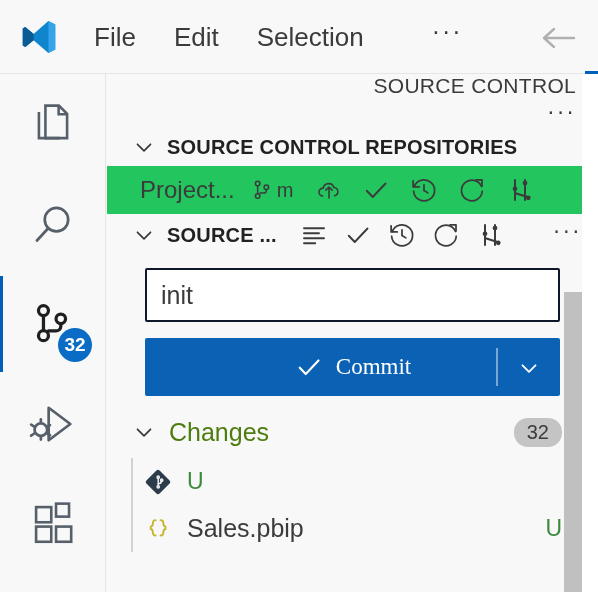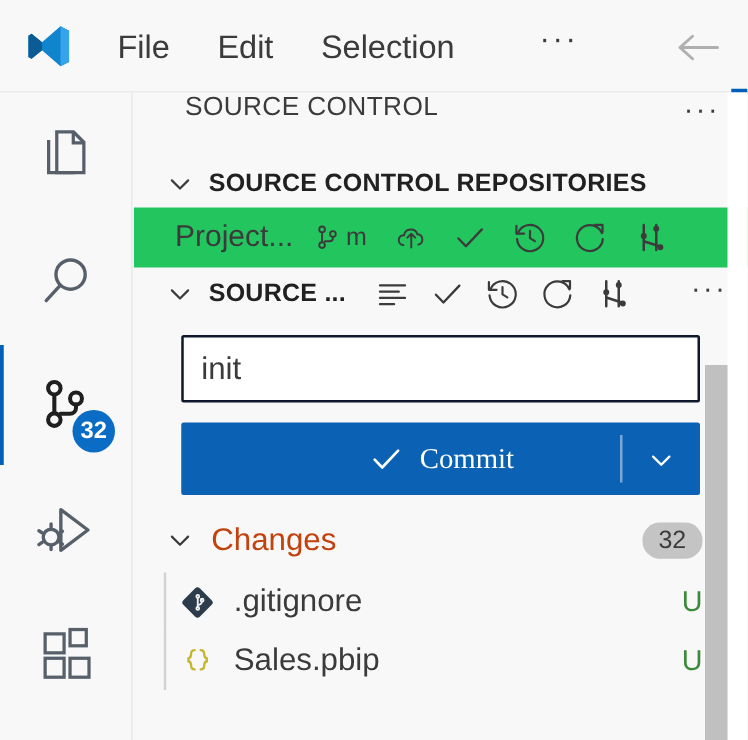--- a/index.html
+++ b/index.html
@@ -53,22 +53,23 @@
     display: flex; align-items: center; justify-content: center;
     padding: 0 5px;
   }
 
   
   .sidebar {
     position: absolute; left: 107px; top: 74px; width: 491px; height: 518px;
     background: #f8f8f8; overflow: hidden;
   }
   .panel-title {
-    height: 54px; display: flex; align-items: flex-start;
+    height: 54px; display: flex; align-items: flex-end;
     padding: 0 22px 0 41px;
+    flex-direction: column;
   }
   .panel-title .t { font-size: 21px; color: #3b3b3b; letter-spacing: .3px; flex: 1; }
   .panel-title .more { font-size: 23px; letter-spacing: 2px; color: #3b3b3b; padding-bottom: 9px; }
 
   .section-head {
     height: 38px; display: flex; align-items: center; gap: 10px;
     padding-left: 24px;
   }
   .section-head .label {
     font-size: 20px; font-weight: bold; color: #212121; letter-spacing: .2px;
@@ -110,21 +111,21 @@
     position: absolute; right: 62px; top: 10px; width: 2px; height: 38px;
     background: rgba(255,255,255,.45);
   }
   .commit-btn .caret { position: absolute; right: 18px; top: 17px; }
 
   
   .changes-head {
     height: 52px; display: flex; align-items: center; gap: 12px;
     padding: 0 36px 0 24px; margin-top: 10px;
   }
-  .changes-head .lbl { font-size: 25px; color: #c2410c; flex: 1; }
+  .changes-head .lbl { font-size: 25px; color: #4d7c0f; flex: 1; }
   .count-badge {
     background: #c4c4c4; color: #3b3b3b; border-radius: 14px;
     font-size: 20px; padding: 3px 13px; min-width: 44px; text-align: center;
   }
   .file-row {
     height: 47px; display: flex; align-items: center; gap: 14px;
     padding: 0 36px 0 24px; position: relative;
   }
   .file-row::before {
     content: ""; position: absolute; left: 24px; top: 0; width: 2px; height: 47px;
@@ -377,21 +378,20 @@
           <rect x="3.4" y="3.4" width="17.2" height="17.2" rx="2.4" transform="rotate(45 12 12)" fill="#2d3c4b"></rect>
           <g fill="none" stroke="#f0f0f0" stroke-width="1.35" stroke-linecap="round">
             <path d="M12.2 8.6v7"></path>
             <circle cx="12.2" cy="7.5" r="1.05"></circle>
             <circle cx="12.2" cy="16.4" r="1.05"></circle>
             <path d="M15.2 11.1c0 1.6-1.2 2.6-3 2.6"></path>
             <circle cx="15.4" cy="10.3" r="1.05"></circle>
           </g>
         </svg>
       </span>
-      <span class="fname">.gitignore</span>
       <span class="fstatus">U</span>
     </div>
 
     <div class="file-row">
       <span class="ficon">
         <svg width="28" height="28" viewBox="0 0 24 24" fill="none" stroke="#c6b52e" stroke-width="1.6" stroke-linecap="round">
           <path d="M10 4.4c-2 0-2.4 1-2.4 2.7 0 1.6-.3 2.6-1.8 2.9v2c1.5.3 1.8 1.3 1.8 2.9 0 1.7.4 2.7 2.4 2.7"></path>
           <path d="M14.2 4.4c2 0 2.4 1 2.4 2.7 0 1.6.3 2.6 1.8 2.9v2c-1.5.3-1.8 1.3-1.8 2.9 0 1.7-.4 2.7-2.4 2.7"></path>
         </svg>
       </span>

